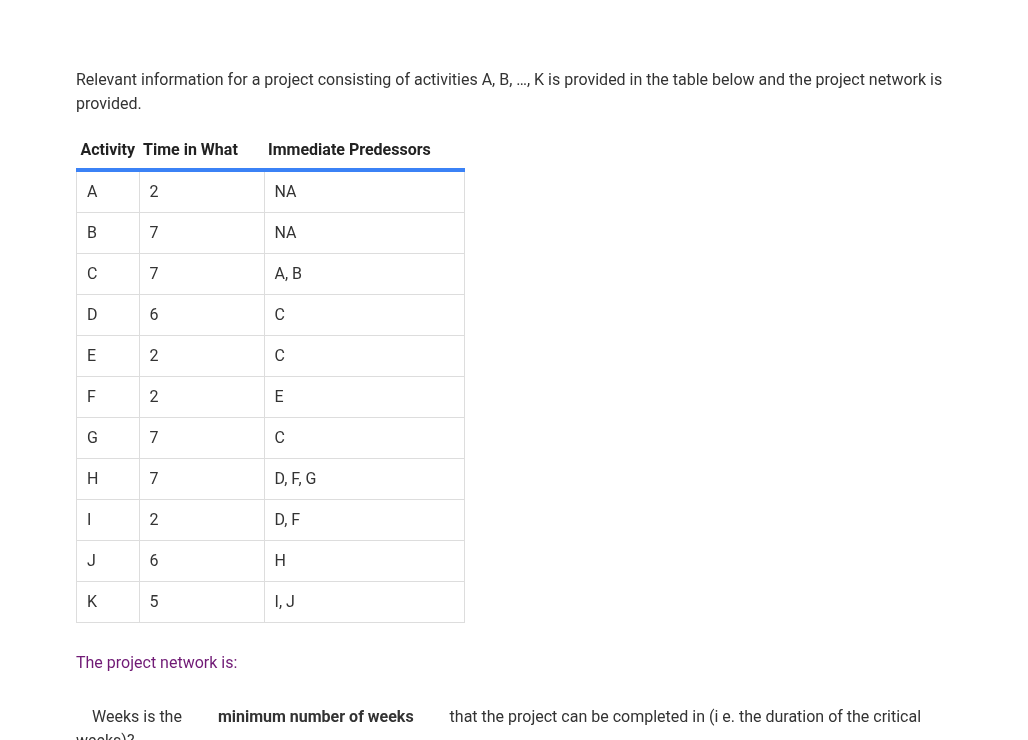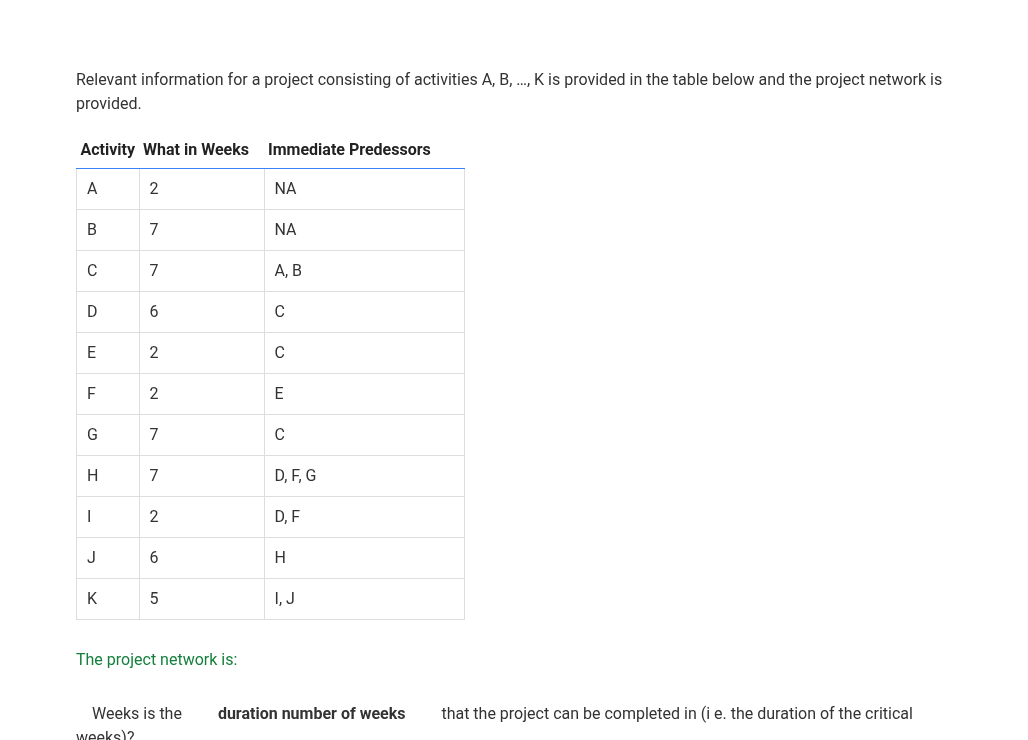--- a/index.html
+++ b/index.html
@@ -21,57 +21,57 @@
     }
     table {
       border-collapse: collapse;
       margin-bottom: 28px;
     }
     th {
       text-align: left;
       font-weight: 700;
       padding: 6px 4px 6px 4px;
       color: #222;
-      border-bottom: 1px solid #3b82f6;
+      border-bottom: 4px solid #3b82f6;
     }
     th.col-activity {
       width: 60px;
     }
     th.col-time {
       width: 125px;
     }
     th.col-pred {
       width: 200px;
     }
     td {
       border: 1px solid #ddd;
       padding: 8px 10px;
       color: #333;
     }
     .caption {
       margin-bottom: 30px;
-      color: #15803d;
+      color: #701a75;
     }
     .question {
       color: #333;
     }
     .question strong {
       font-weight: 700;
     }
   </style>
 </head>
 <body>
 
 <p class="intro-text">Relevant information for a project consisting of activities A, B, …, K is provided in the table below and the project network is provided.</p>
 
 <table>
   <thead>
     <tr>
       <th class="col-activity">Activity</th>
-      <th class="col-time">What in Weeks</th>
+      <th class="col-time">Time in What</th>
       <th class="col-pred">Immediate Predessors</th>
     </tr>
   </thead>
   <tbody>
     <tr>
       <td>A</td>
       <td>2</td>
       <td>NA</td>
     </tr>
     <tr>
@@ -123,14 +123,14 @@
       <td>K</td>
       <td>5</td>
       <td>I, J</td>
     </tr>
   </tbody>
 </table>
 
 <p class="caption">The project network is:</p>
 
 <p class="question">
-  <span>Weeks is the </span><strong>duration number of weeks</strong><span> that the project can be completed in (i e. the duration of the critical weeks)?</span>
+  <span>Weeks is the </span><strong>minimum number of weeks</strong><span> that the project can be completed in (i e. the duration of the critical weeks)?</span>
 </p>
 
 </body></html>

